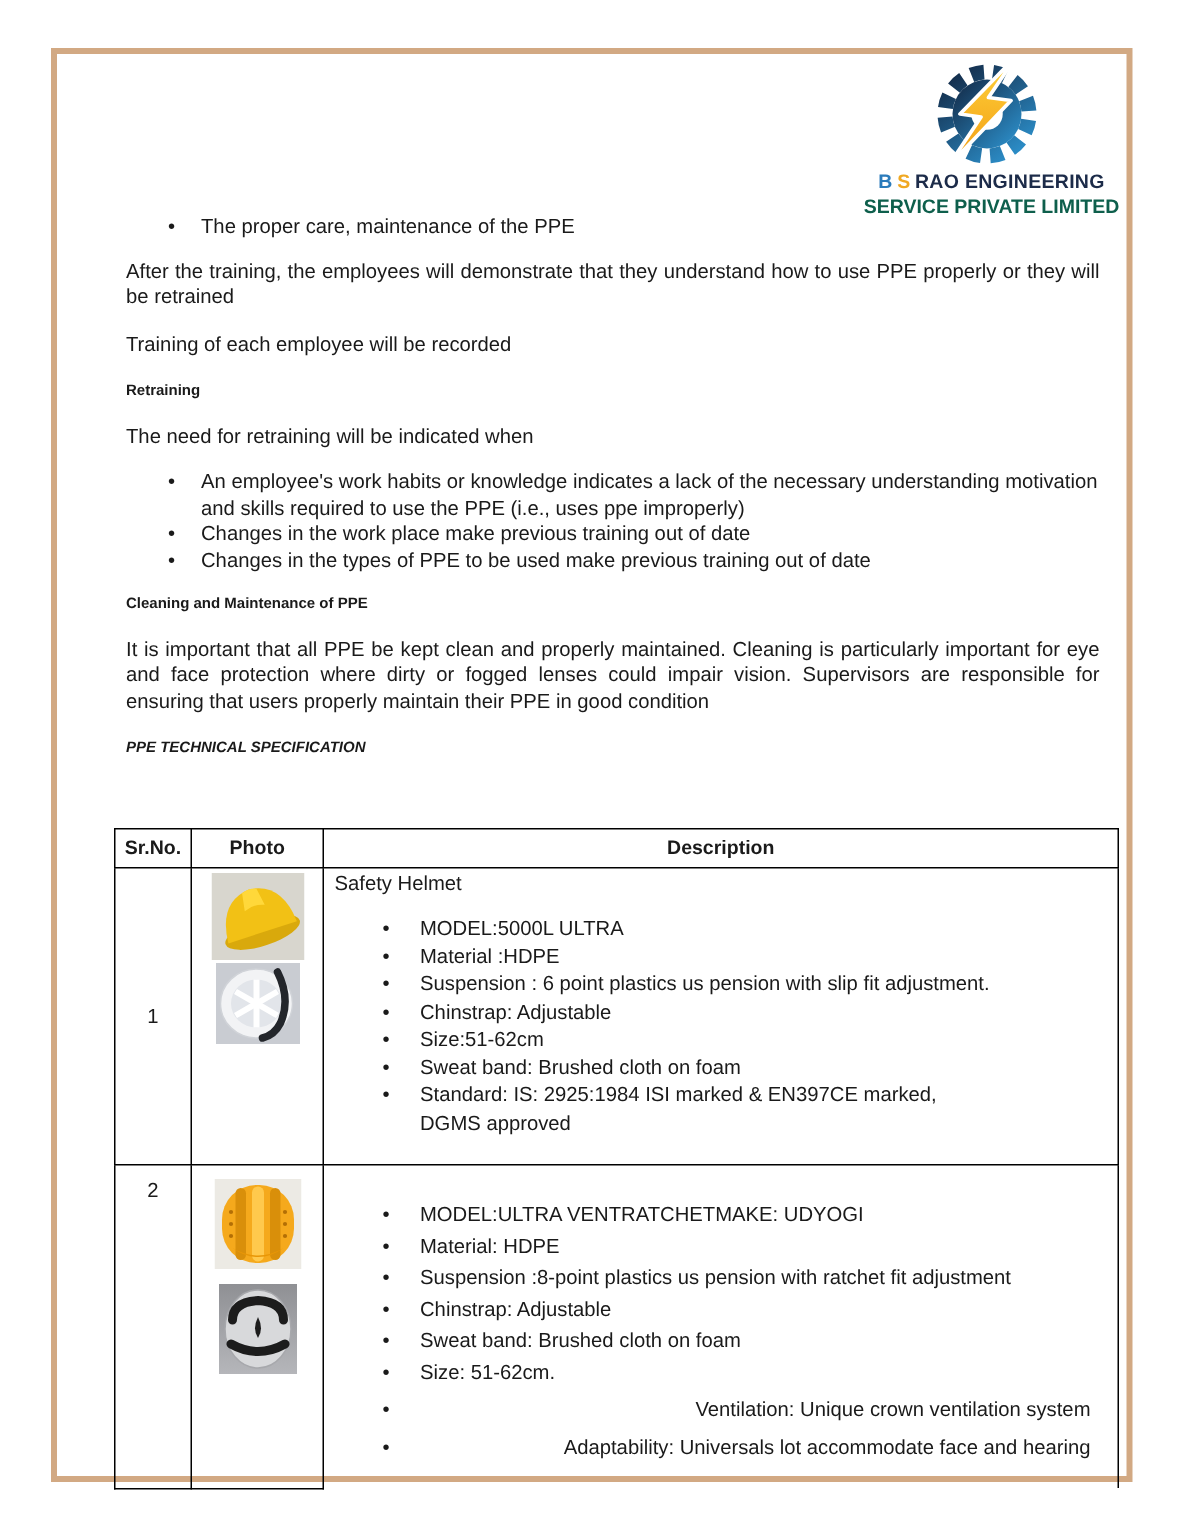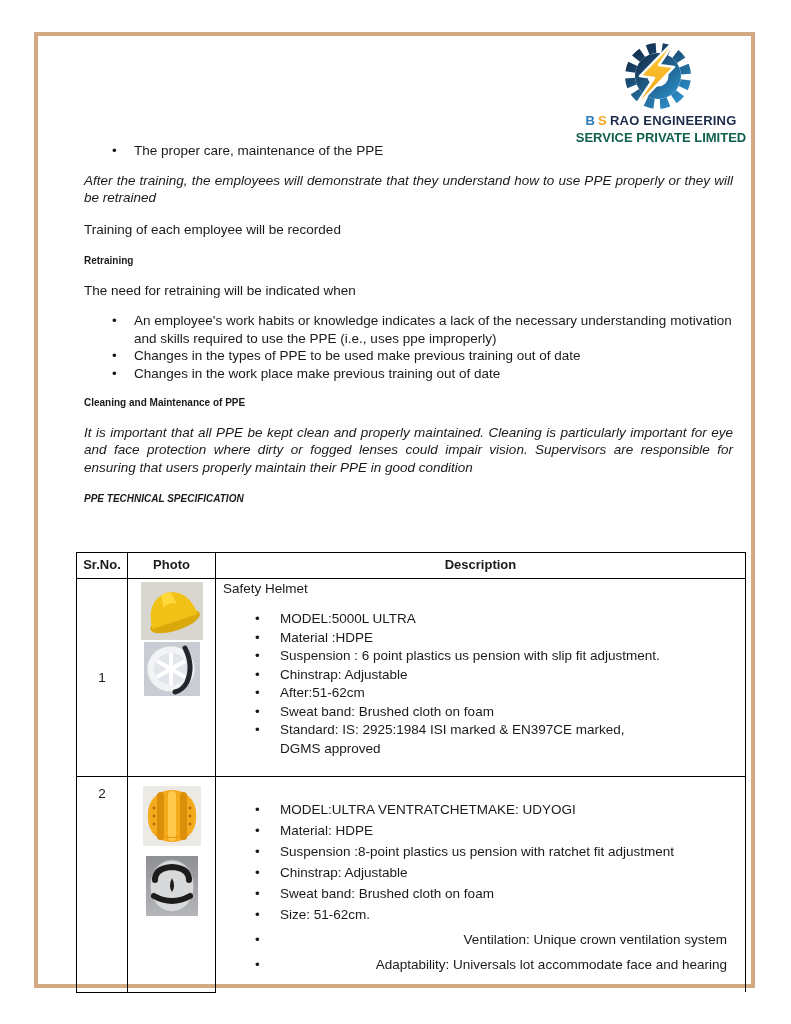--- a/index.html
+++ b/index.html
@@ -20,21 +20,21 @@
   
   .logo{position:absolute;top:36px;left:568px;width:186px;text-align:center;}
   .logo svg{display:block;margin:0 auto;}
   .logo-line1{font-size:13px;font-weight:bold;color:var(--logo-navy);letter-spacing:.2px;margin-top:1px;white-space:nowrap;}
   .logo-line1 .b{color:var(--logo-blue);margin-right:3px;}
   .logo-line1 .s{color:var(--logo-orange);margin-right:3px;}
   .logo-line2{font-size:13px;font-weight:bold;color:var(--logo-green);margin-top:2px;white-space:nowrap;}
   
   .content{position:absolute;left:72px;top:130px;width:673px;font-size:13.5px;line-height:17.5px;}
   .content p,.content h3,.content ul{margin:12px;padding:0;}
-  .just{text-align:justify;font-style:italic;}
+  .just{text-align:justify;}
   h3{font-size:10px;font-weight:bold;line-height:17.5px;}
   .mt{margin-top:14px !important;}
   .blist{list-style:none;}
   .blist li{position:relative;padding-left:50px;}
   .blist li::before{content:"\2022";position:absolute;left:28px;top:0;}
   .retrain-list{margin-top:13px !important;}
   .spec-heading{margin-top:14px !important;font-style:italic;}
   
   table{border-collapse:collapse;margin:44px 0 0 4px;width:669px;table-layout:fixed;}
   col.c1{width:51px;} col.c2{width:88px;} col.c3{width:530px;}
@@ -97,22 +97,22 @@
 
   <p class="just">After the training, the employees will demonstrate that they understand how to use PPE properly or they will be retrained</p>
 
   <p class="mt">Training of each employee will be recorded</p>
 
   <h3 class="mt">Retraining</h3>
   <p>The need for retraining will be indicated when</p>
 
   <ul class="blist retrain-list">
     <li>An employee's work habits or knowledge indicates a lack of the necessary understanding motivation and skills required to use the PPE (i.e., uses ppe improperly)</li>
+    <li>Changes in the work place make previous training out of date</li>
     <li>Changes in the types of PPE to be used make previous training out of date</li>
-    <li>Changes in the work place make previous training out of date</li>
   </ul>
 
   <h3>Cleaning and Maintenance of PPE</h3>
   <p class="just">It is important that all PPE be kept clean and properly maintained. Cleaning is particularly important for eye and face protection where dirty or fogged lenses could impair vision. Supervisors are responsible for ensuring that users properly maintain their PPE in good condition</p>
 
   <h3 class="spec-heading">PPE TECHNICAL SPECIFICATION</h3>
 
   <table>
     <colgroup>
         <col class="c1">
@@ -150,21 +150,21 @@
             <path d="M41 6 Q50 24 43 40 Q39 48 31 50" fill="none" stroke="#23262b" stroke-width="5" stroke-linecap="round"></path>
           </svg>
         </td>
         <td class="desc">
           <div class="desc-title">Safety Helmet</div>
           <ul class="dlist r1">
             <li>MODEL:5000L ULTRA</li>
             <li>Material :HDPE</li>
             <li>Suspension : 6 point plastics us pension with slip fit adjustment.</li>
             <li>Chinstrap: Adjustable</li>
-            <li>After:51-62cm</li>
+            <li>Size:51-62cm</li>
             <li>Sweat band: Brushed cloth on foam</li>
             <li>Standard: IS: 2925:1984 ISI marked &amp; EN397CE marked,
 DGMS approved</li>
           </ul>
         </td>
       </tr>
       <tr class="r2 last">
         <td class="sr top">2</td>
         <td class="photo gap">
           <svg width="58" height="60" viewBox="0 0 58 60">

